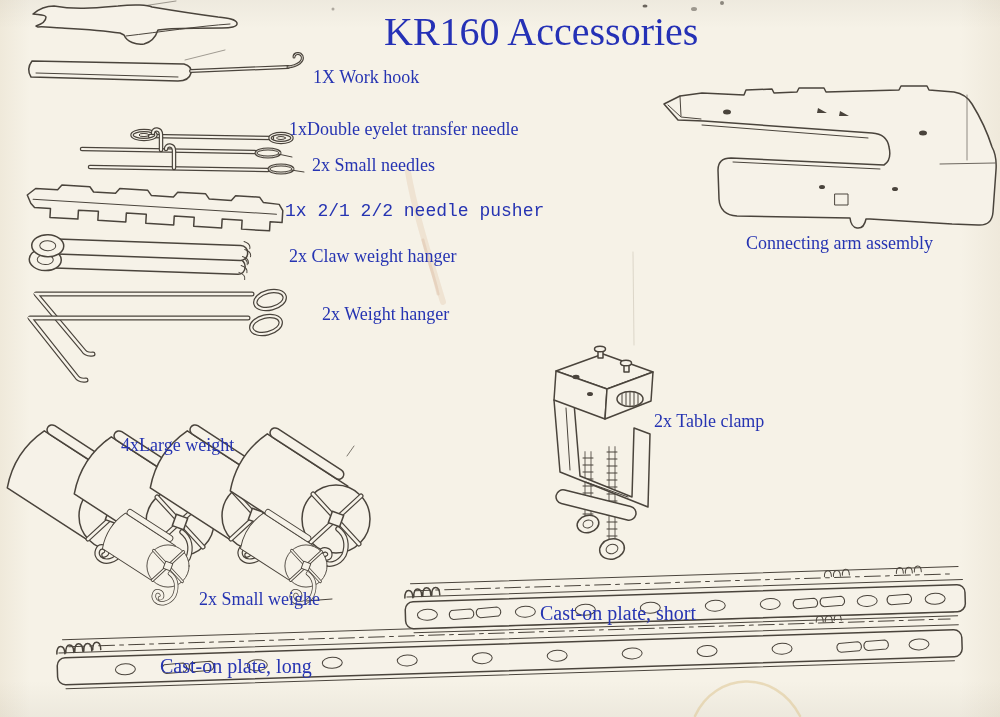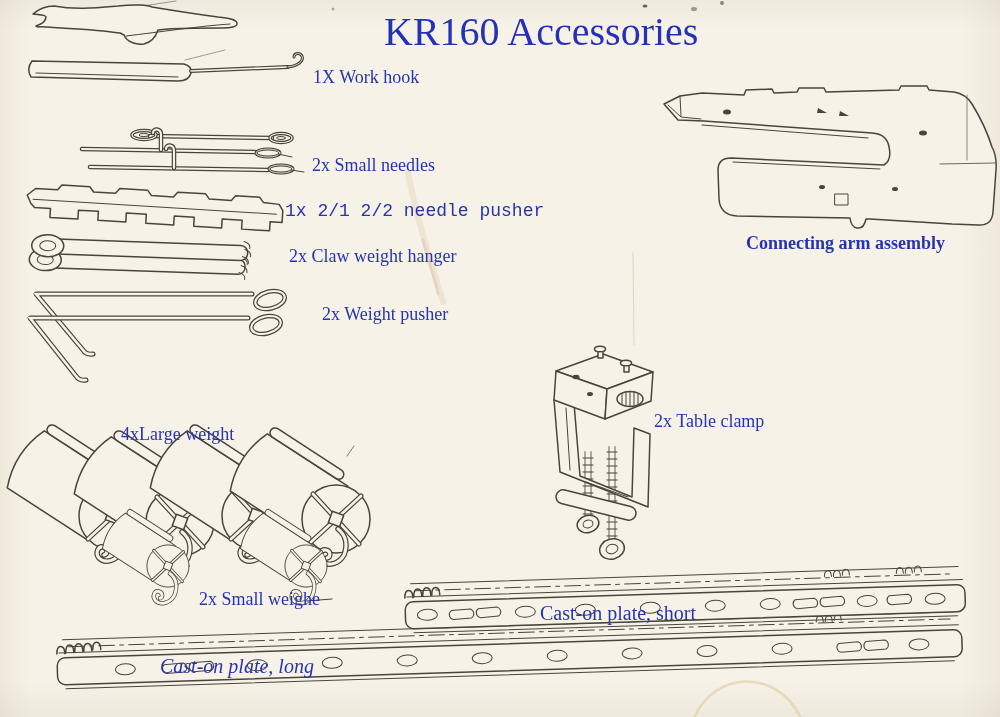--- a/index.html
+++ b/index.html
@@ -298,23 +298,24 @@
     <path class="ink thin" d="M390,10 L409,9 A5,5 0 0 1 410,18 L392,19 A5,5 0 0 1 390,10 Z"></path>
     <path class="ink thin" d="M417,9 L436,8 A5,5 0 0 1 437,17 L419,18 A5,5 0 0 1 417,9 Z"></path>
     <ellipse class="ink thin" cx="462" cy="13.5" rx="10" ry="5.5"></ellipse>
     <path class="ink thin" d="M484,9 L503,8 A5,5 0 0 1 504,17 L486,18 A5,5 0 0 1 484,9 Z"></path>
     <ellipse class="ink thin" cx="530" cy="13.5" rx="10" ry="5.5"></ellipse>
   </g>
 </svg>
 
   <div class="title" style="left:384px;top:8px;">KR160 Accessories</div>
   <div class="lbl" style="left:313px;top:68px;">1X Work hook</div>
+  <div class="lbl" style="left:289px;top:120px;">1xDouble eyelet transfer needle</div>
   <div class="lbl" style="left:312px;top:156px;">2x Small needles</div>
   <div class="lbl" style="left:285px;top:202px;font-family:Liberation Mono, monospace;">1x 2/1 2/2 needle pusher</div>
   <div class="lbl" style="left:289px;top:247px;">2x Claw weight hanger</div>
-  <div class="lbl" style="left:322px;top:305px;">2x Weight pusher</div>
-  <div class="lbl" style="left:746px;top:234px;font-weight:bold;">Connecting arm assembly</div>
-  <div class="lbl" style="left:121px;top:425px;">4xLarge weight</div>
+  <div class="lbl" style="left:322px;top:305px;">2x Weight hanger</div>
+  <div class="lbl" style="left:746px;top:234px;">Connecting arm assembly</div>
+  <div class="lbl" style="left:121px;top:436px;">4xLarge weight</div>
   <div class="lbl" style="left:654px;top:412px;">2x Table clamp</div>
   <div class="lbl" style="left:199px;top:590px;">2x Small weighe</div>
   <div class="lbl small" style="left:540px;top:602px;">Cast-on plate, short</div>
-  <div class="lbl small" style="left:160px;top:655px;font-style:italic;">Cast-on plate, long</div>
+  <div class="lbl small" style="left:160px;top:655px;">Cast-on plate, long</div>
 </div>
 
 </body></html>

